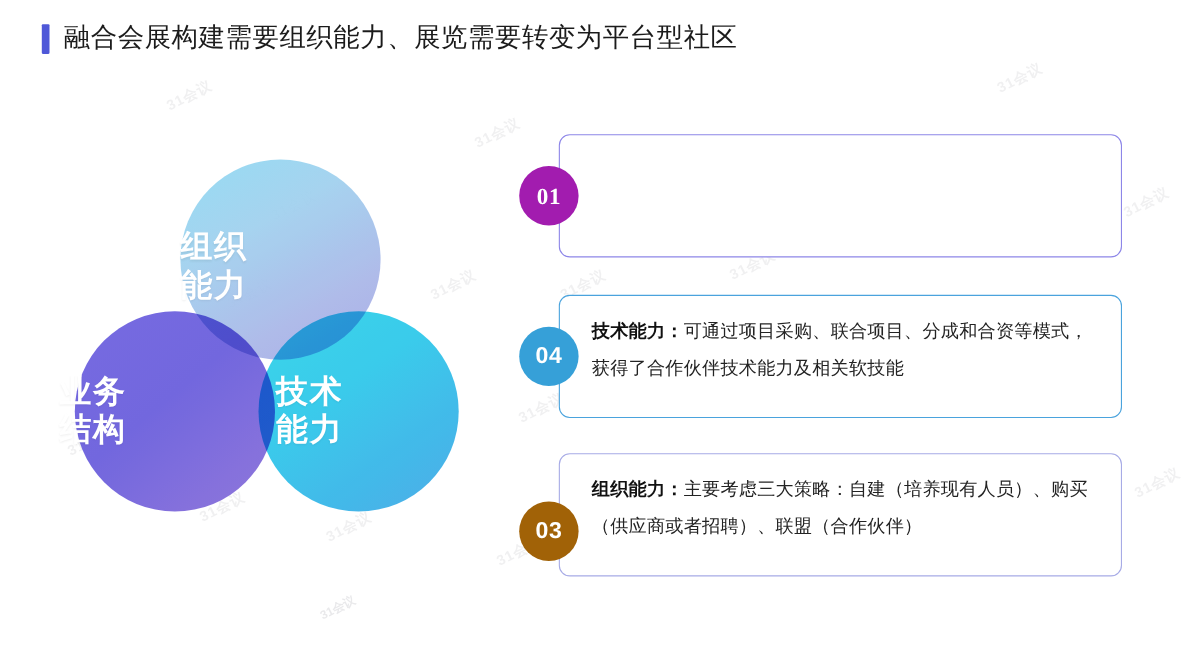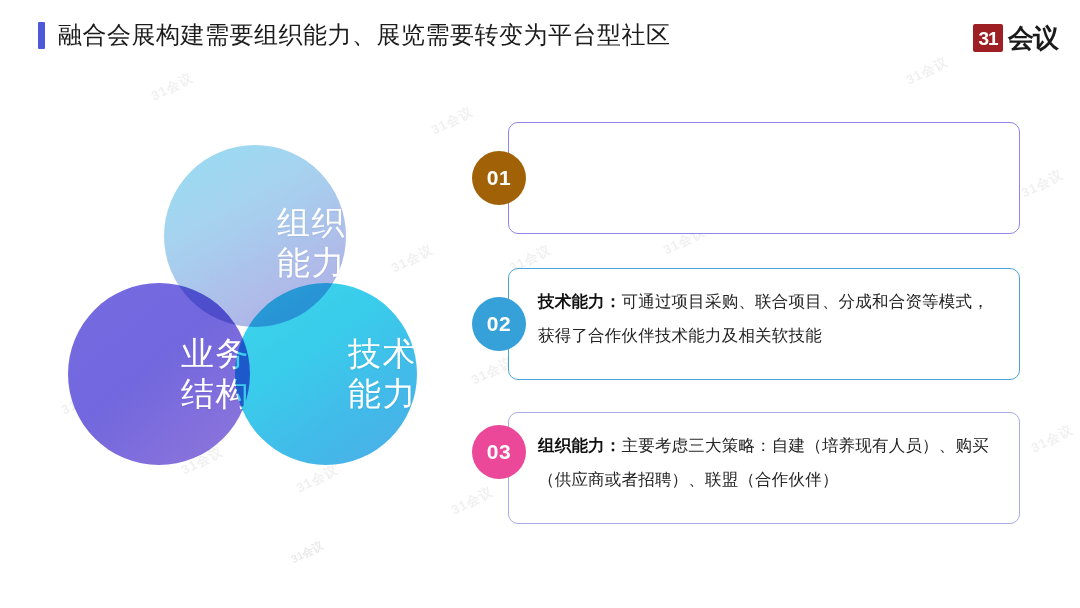--- a/index.html
+++ b/index.html
@@ -94,25 +94,25 @@
     left:55px;top:140px;
     width:400px;height:365px;
     z-index:8;
   }
   .venn-circle{
     position:absolute;
     width:182px;height:182px;
     border-radius:50%;
     display:flex;
     align-items:center;
-    justify-content:flex-end;
+    justify-content:flex-start;
     text-align:center;
     color:#ffffff;
-    font-size:33px;
-    font-weight:400;
+    font-size:29px;
+    font-weight:700;
     line-height:1.22;
     letter-spacing:1.5px;
   }
   #circle-org{
     left:109px;top:5px;
     background:linear-gradient(150deg,#8fd9f2 0%,#9fd0ee 35%,#a9b6e8 72%,#a5a9e6 100%);
     mix-blend-mode:multiply;
     opacity:0.93;
     z-index:1;
   }
@@ -167,23 +167,23 @@
     width:54px;height:54px;
     border-radius:50%;
     display:flex;align-items:center;justify-content:center;
     color:#ffffff;
     font-size:21px;
     font-weight:700;
     letter-spacing:0.5px;
     font-family:"Liberation Sans","DejaVu Sans",sans-serif;
     z-index:3;
   }
-  #badge-1{ top:33px;  background:#a16207; }
+  #badge-1{ top:33px;  background:#a21caf;font-family:Liberation Serif, serif; }
   #badge-2{ top:179px; background:#36a0d8; }
-  #badge-3{ top:307px; background:#ec4899; }
+  #badge-3{ top:338px; background:#a16207; }
 
   .card-text{
     position:absolute;
     left:66px;
     width:454px;
     font-size:16.5px;
     line-height:34px;
     color:#232323;
     letter-spacing:0.2px;
   }
@@ -237,24 +237,20 @@
       <div class="wm" style="left: 205px; top: 258px;">31会议</div>
       <div class="wm" style="left: 450px; top: 492px;">31会议</div>
       <div class="wm" style="left: 640px; top: 318px;">31会议</div>
     </div>
 
   <div id="header">
     <div id="title-accent"></div>
     <div id="page-title">融合会展构建需要组织能力、展览需要转变为平台型社区</div>
   </div>
 
-  <div id="logo">
-    <div id="logo-mark">31</div>
-    <div id="logo-text">会议</div>
-  </div>
 
   <div id="venn">
     <div class="venn-circle" id="circle-org">
       <span class="venn-label">组织
 能力</span>
     </div>
     <div class="venn-circle" id="circle-biz">
       <span class="venn-label">业务
 结构</span>
     </div>
@@ -263,21 +259,21 @@
 能力</span>
     </div>
   </div>
 
   <div id="cards">
 
     <div class="card" id="card-1"></div>
     <div class="badge" id="badge-1">01</div>
 
     <div class="card" id="card-2"></div>
-    <div class="badge" id="badge-2">02</div>
+    <div class="badge" id="badge-2">04</div>
     <div class="card-text" id="text-2">
       <span class="card-strong">技术能力</span><span class="card-strong">：</span><span>可通过项目采购、联合项目、分成和合资等模式，获得了合作伙伴技术能力及相关软技能</span>
     </div>
 
     <div class="card" id="card-3"></div>
     <div class="badge" id="badge-3">03</div>
     <div class="card-text" id="text-3">
       <span class="card-strong">组织能力</span><span class="card-strong">：</span><span>主要考虑三大策略：自建（培养现有人员）、购买（供应商或者招聘）、联盟（合作伙伴）</span>
     </div>
 

